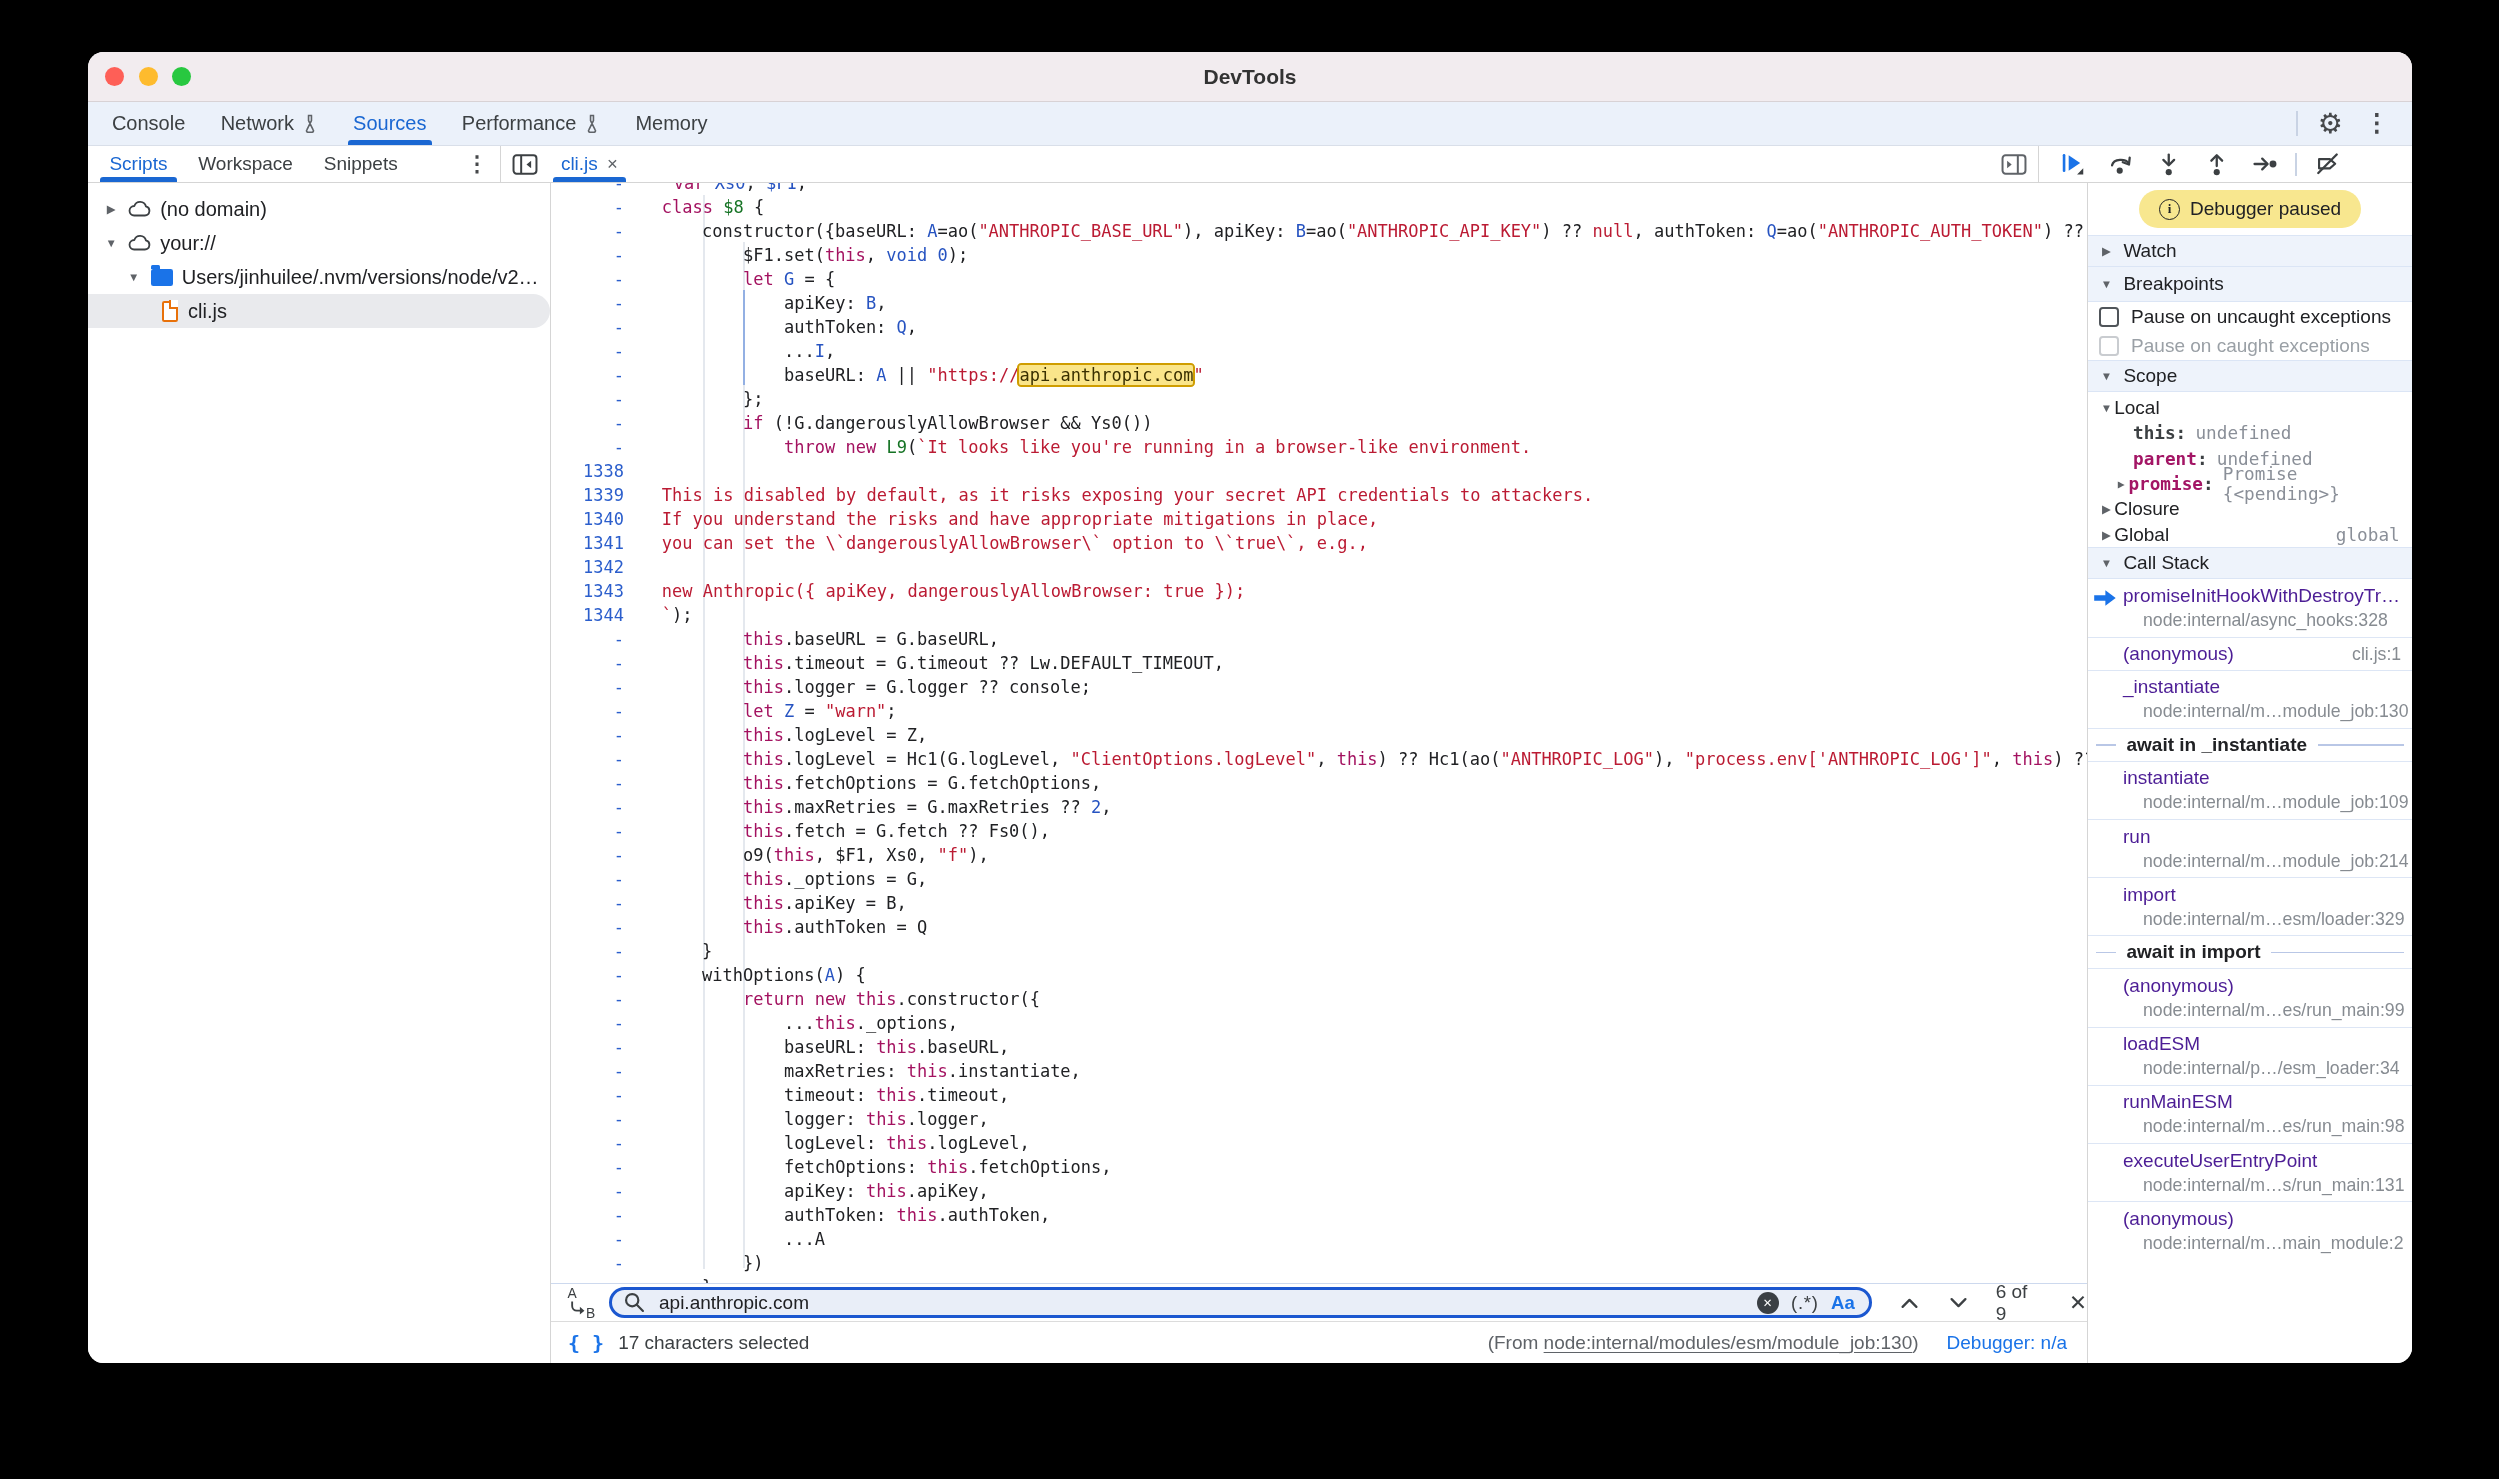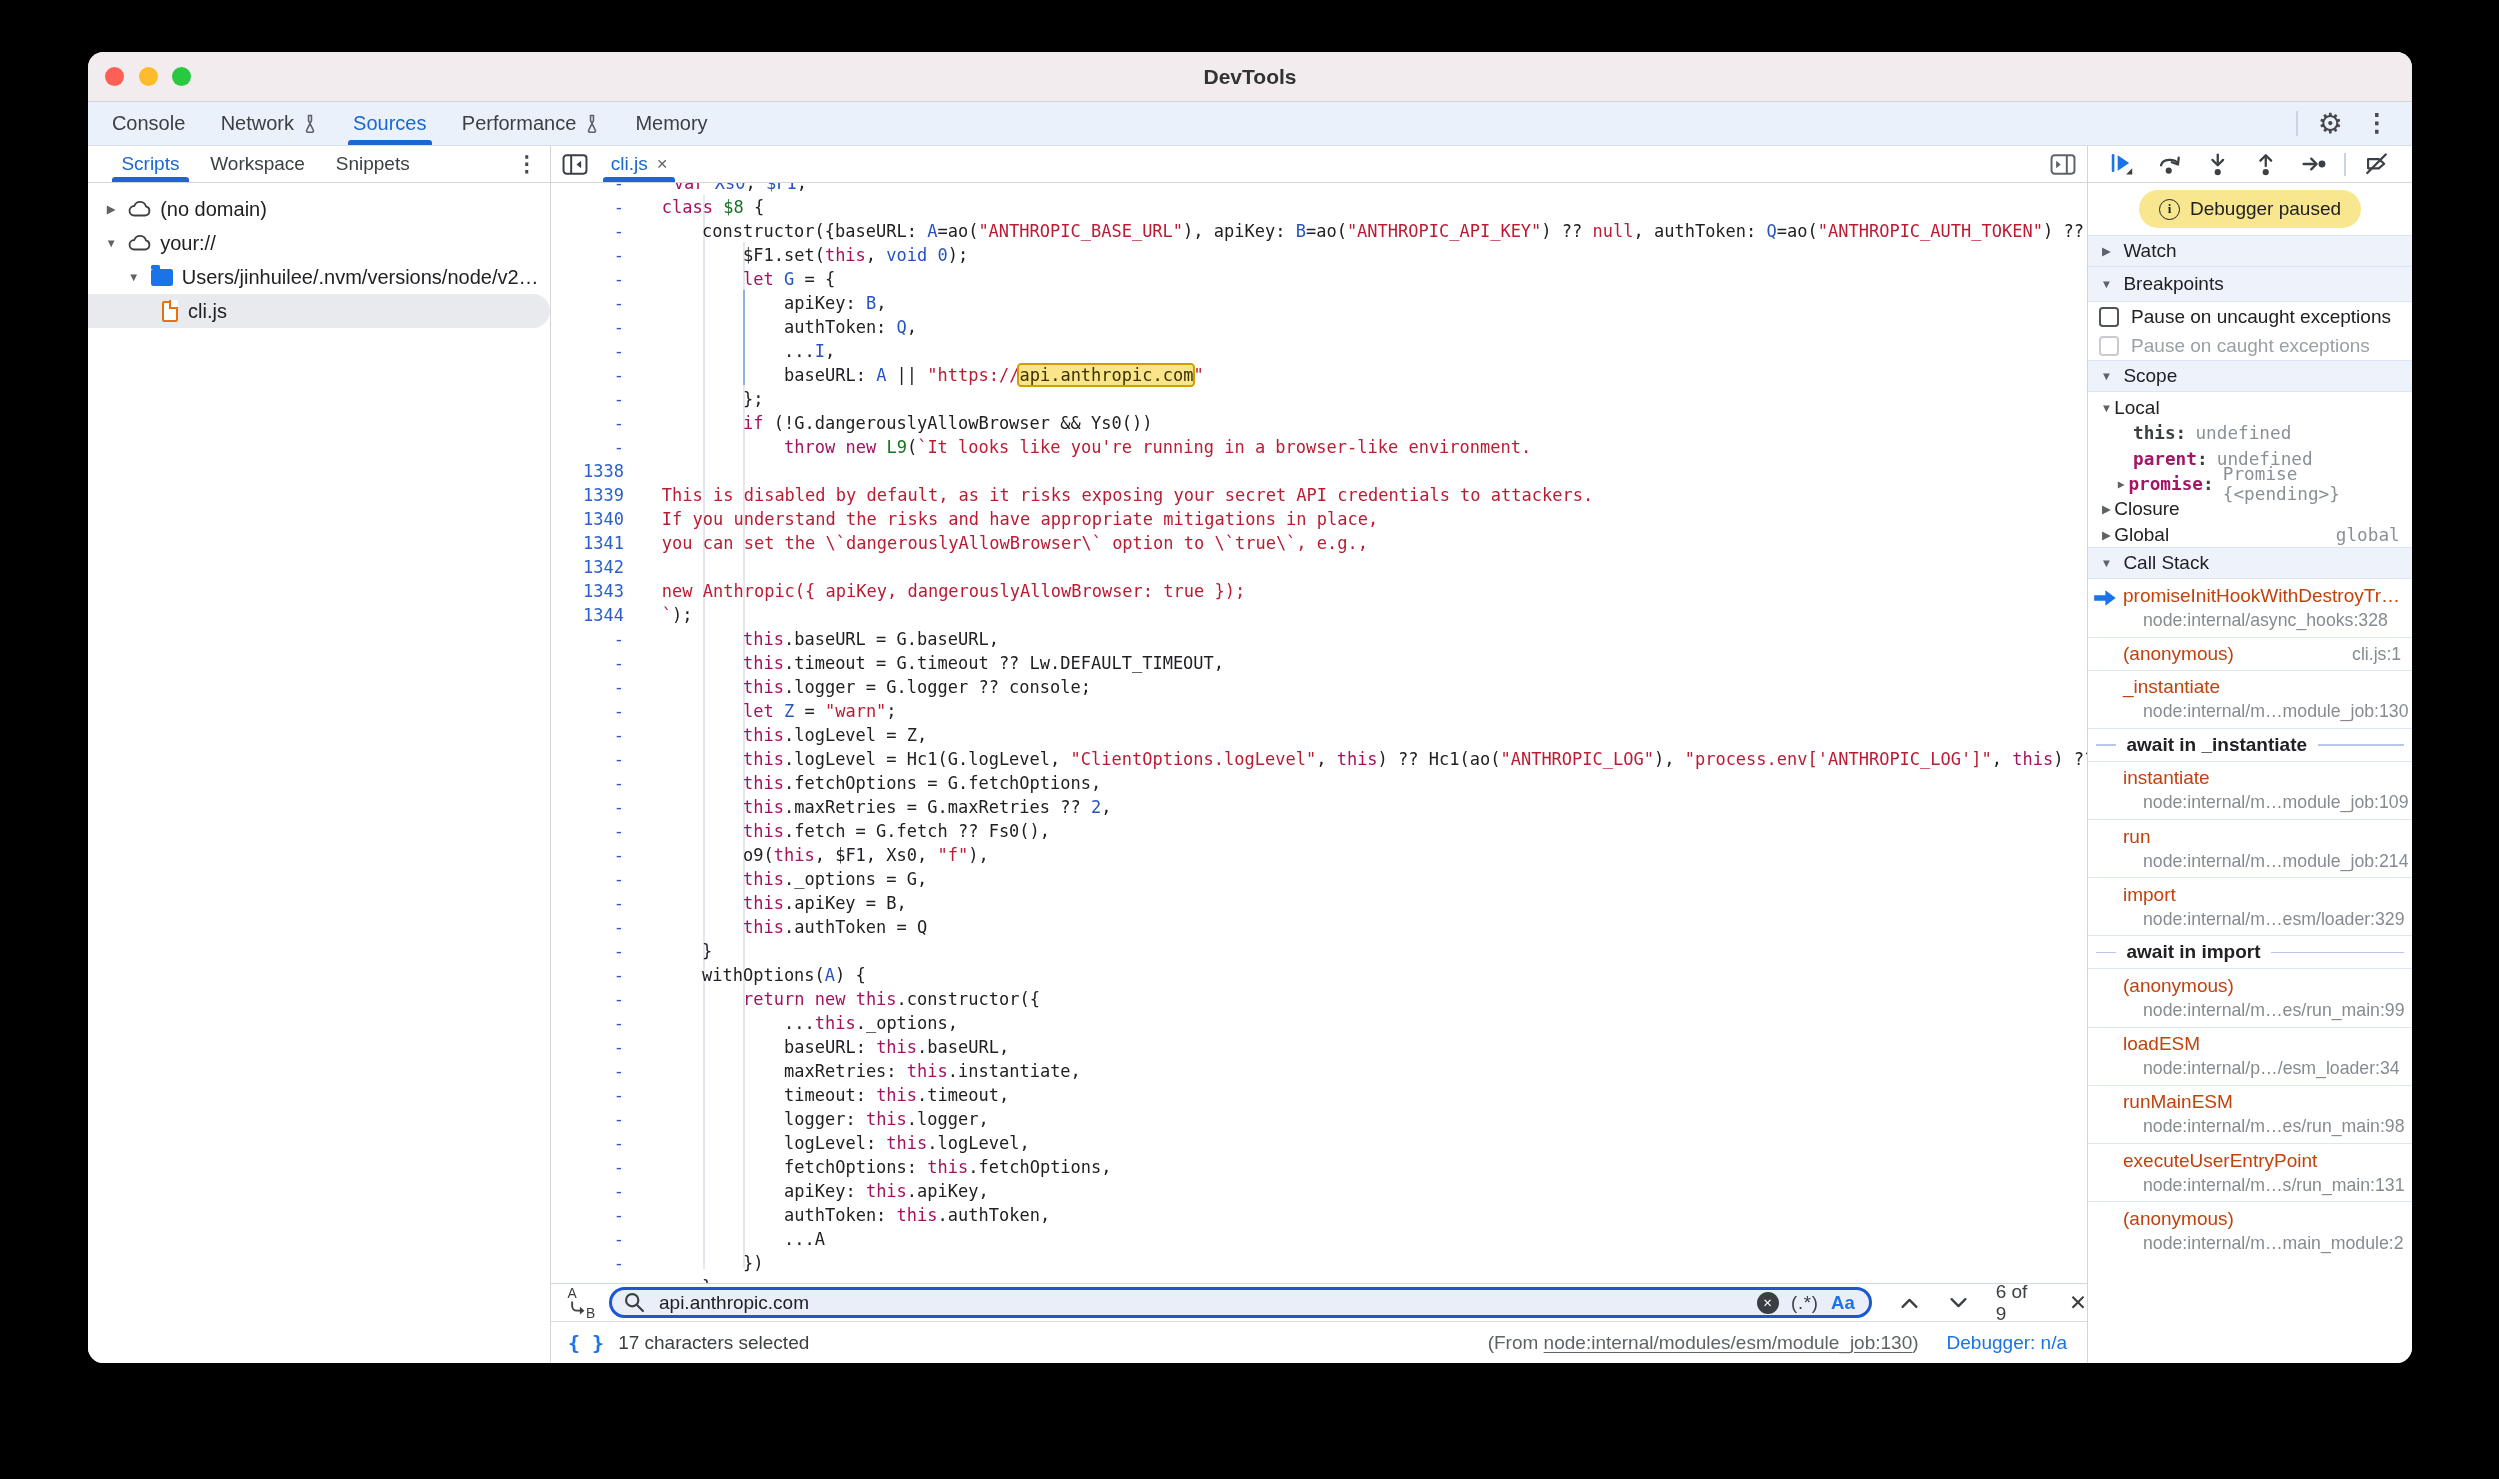--- a/index.html
+++ b/index.html
@@ -19,21 +19,21 @@
   .ptab{padding:0 17.7px;font-size:20px;color:#3c4043;display:flex;align-items:center;gap:7.7px;position:relative;cursor:default;}
   .ptab.active{color:#1a67d2;}
   .ptab.active::after{content:"";position:absolute;left:12.3px;right:12.3px;bottom:0;height:4.6px;background:#1a67d2;border-radius:3.1px 3.1px 0 0;}
   .flask{width:16px;height:19px;}
   .row2-right{margin-left:auto;display:flex;align-items:center;}
   .vdiv{width:1.5px;height:24.6px;background:#c9d3e4;margin-right:20px;}
   .gear{font-size:28px;color:#46484b;margin-right:21.5px;line-height:1;}
   .kebab{font-size:24.6px;font-weight:700;color:#46484b;margin-right:23px;line-height:1;}
   
   .row3{height:37px;background:#fff;border-bottom:0.8px solid #d5d5d5;display:flex;align-items:stretch;position:relative;}
-  .row3 .left{width:463px;border-right:0.8px solid #d5d5d5;display:flex;align-items:stretch;padding-left:18px;}
+  .row3 .left{width:413px;border-right:0.8px solid #d5d5d5;display:flex;align-items:stretch;padding-left:6px;}
   .stab{padding:0 15.4px;font-size:19px;color:#3c4043;display:flex;align-items:center;position:relative;}
   .stab.active{color:#1a67d2;}
   .stab.active::after{content:"";position:absolute;left:6.2px;right:6.2px;bottom:0;height:4.6px;background:#1a67d2;border-radius:3.1px 3.1px 0 0;}
   .skebab{margin-left:auto;margin-right:12.3px;font-size:21.5px;font-weight:700;color:#46484b;align-self:center;}
   .row3 .mid{width:1537px;display:flex;align-items:stretch;position:relative;}
   .icbtn{display:flex;align-items:center;justify-content:center;padding:0 10.8px;}
   .filetab{display:flex;align-items:center;gap:9.2px;padding:0 12.3px;font-size:19px;color:#1a67d2;position:relative;}
   .filetab::after{content:"";position:absolute;left:4.6px;right:4.6px;bottom:0;height:4.6px;background:#1a67d2;border-radius:3.1px 3.1px 0 0;}
   .filetab .x{color:#5f6368;font-size:18.5px;}
   .mid .spacer{flex:1;}
@@ -104,21 +104,21 @@
   .sr .mono, .mono{font-family:"DejaVu Sans Mono",monospace;font-size:17.7px;}
   .sr.prop{padding-left:45px;}
   .sr.prop .key{font-weight:700;color:#a31565;}
   .sr.prop .key.this{color:#3c4043;}
   .sr .val{color:#8a8f98;margin-left:9.2px;}
   .sr .colon{color:#3c4043;font-weight:700;}
   .sr .rightval{margin-left:auto;margin-right:12.3px;color:#8a8f98;}
   .frames{padding-bottom:15.4px;}
   .fr{position:relative;padding:4.6px 10.8px 4.6px 35px;border-top:0.8px solid #dde6f5;}
   .fr:first-child{border-top:none;}
-  .fr .nm{font-size:19px;color:#c2410c;line-height:24px;}
+  .fr .nm{font-size:19px;color:#4c1d95;line-height:24px;}
   .fr .loc{font-size:17.7px;color:#868b91;line-height:24px;padding-left:20px;white-space:nowrap;}
   .fr.one{display:flex;align-items:center;height:33px;padding-top:0;padding-bottom:0;}
   .fr.one .loc{margin-left:auto;padding-left:0;}
   .curmark{position:absolute;left:6.2px;top:10.8px;width:21.5px;height:15.4px;background:#1a73e8;
     clip-path:polygon(0 32%,52% 32%,52% 0,100% 50%,52% 100%,52% 68%,0 68%);}
   .await{height:33px;display:flex;align-items:center;gap:10.8px;font-weight:700;font-size:19px;color:#202124;
     padding:0 7.7px;border-top:0.8px solid #dde6f5;}
   .await::before{content:"";width:20px;height:1.5px;background:#b9c7e6;}
   .await::after{content:"";flex:1;height:1.5px;background:#b9c7e6;}
   svg{display:block;}

